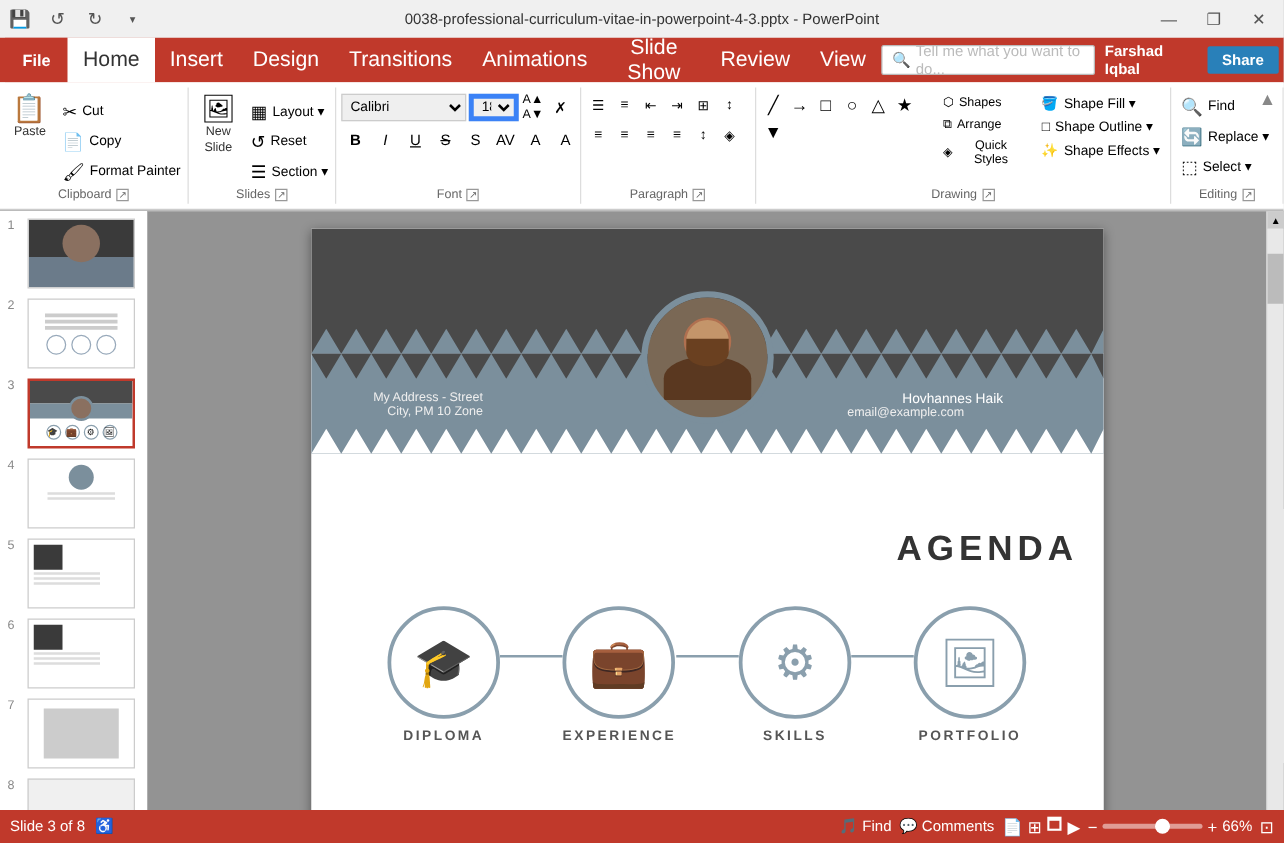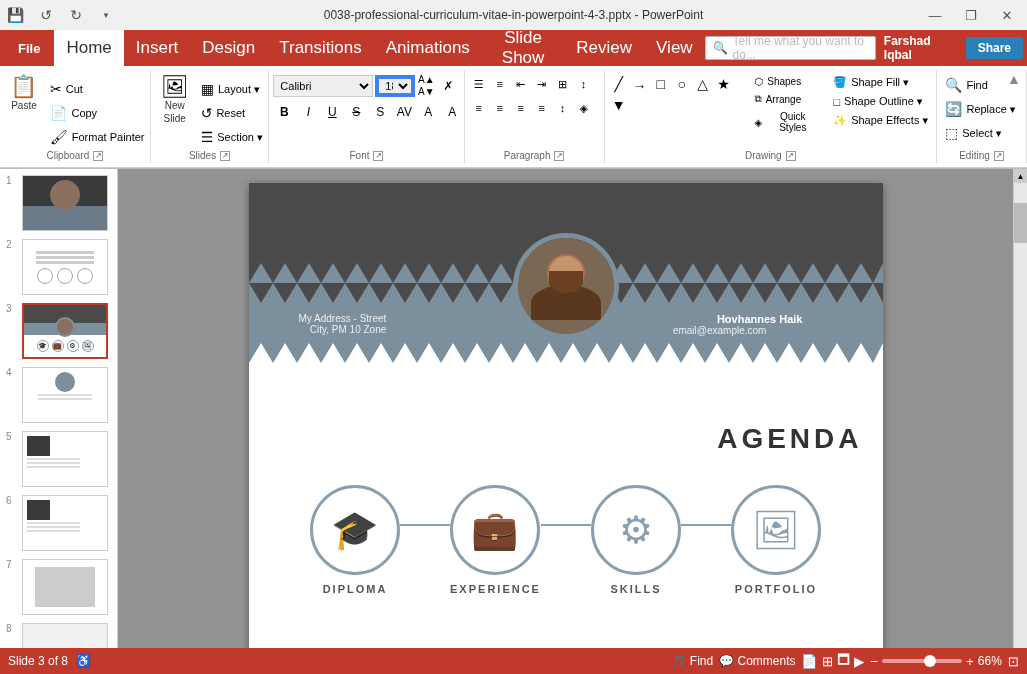--- a/index.html
+++ b/index.html
@@ -689,21 +689,21 @@
               </div>
             </div>
           </div>
 
           <div style="position:absolute;left:50px;top:30px;text-align:right;">
             <div style="font-size:10px;color:#eee;">My Address - Street</div>
             <div style="font-size:10px;color:#eee;">City, PM 10 Zone</div>
           </div>
 
           <div style="position:absolute;right:80px;top:30px;text-align:left;">
-            <div style="font-size:11px;color:#fff;font-weight:bold;padding-left:44px;">Hovhannes Haik</div>
+            <div style="font-size:11px;color:#fff;font-weight:normal;padding-left:44px;">Hovhannes Haik</div>
             <div style="font-size:10px;color:#eee;">email@example.com</div>
           </div>
         </div>
 
         <div class="slide-body" style="margin-top:30px;">
           <div class="agenda-title">AGENDA</div>
 
           <div class="icons-row">
 
             <div class="icon-item">

